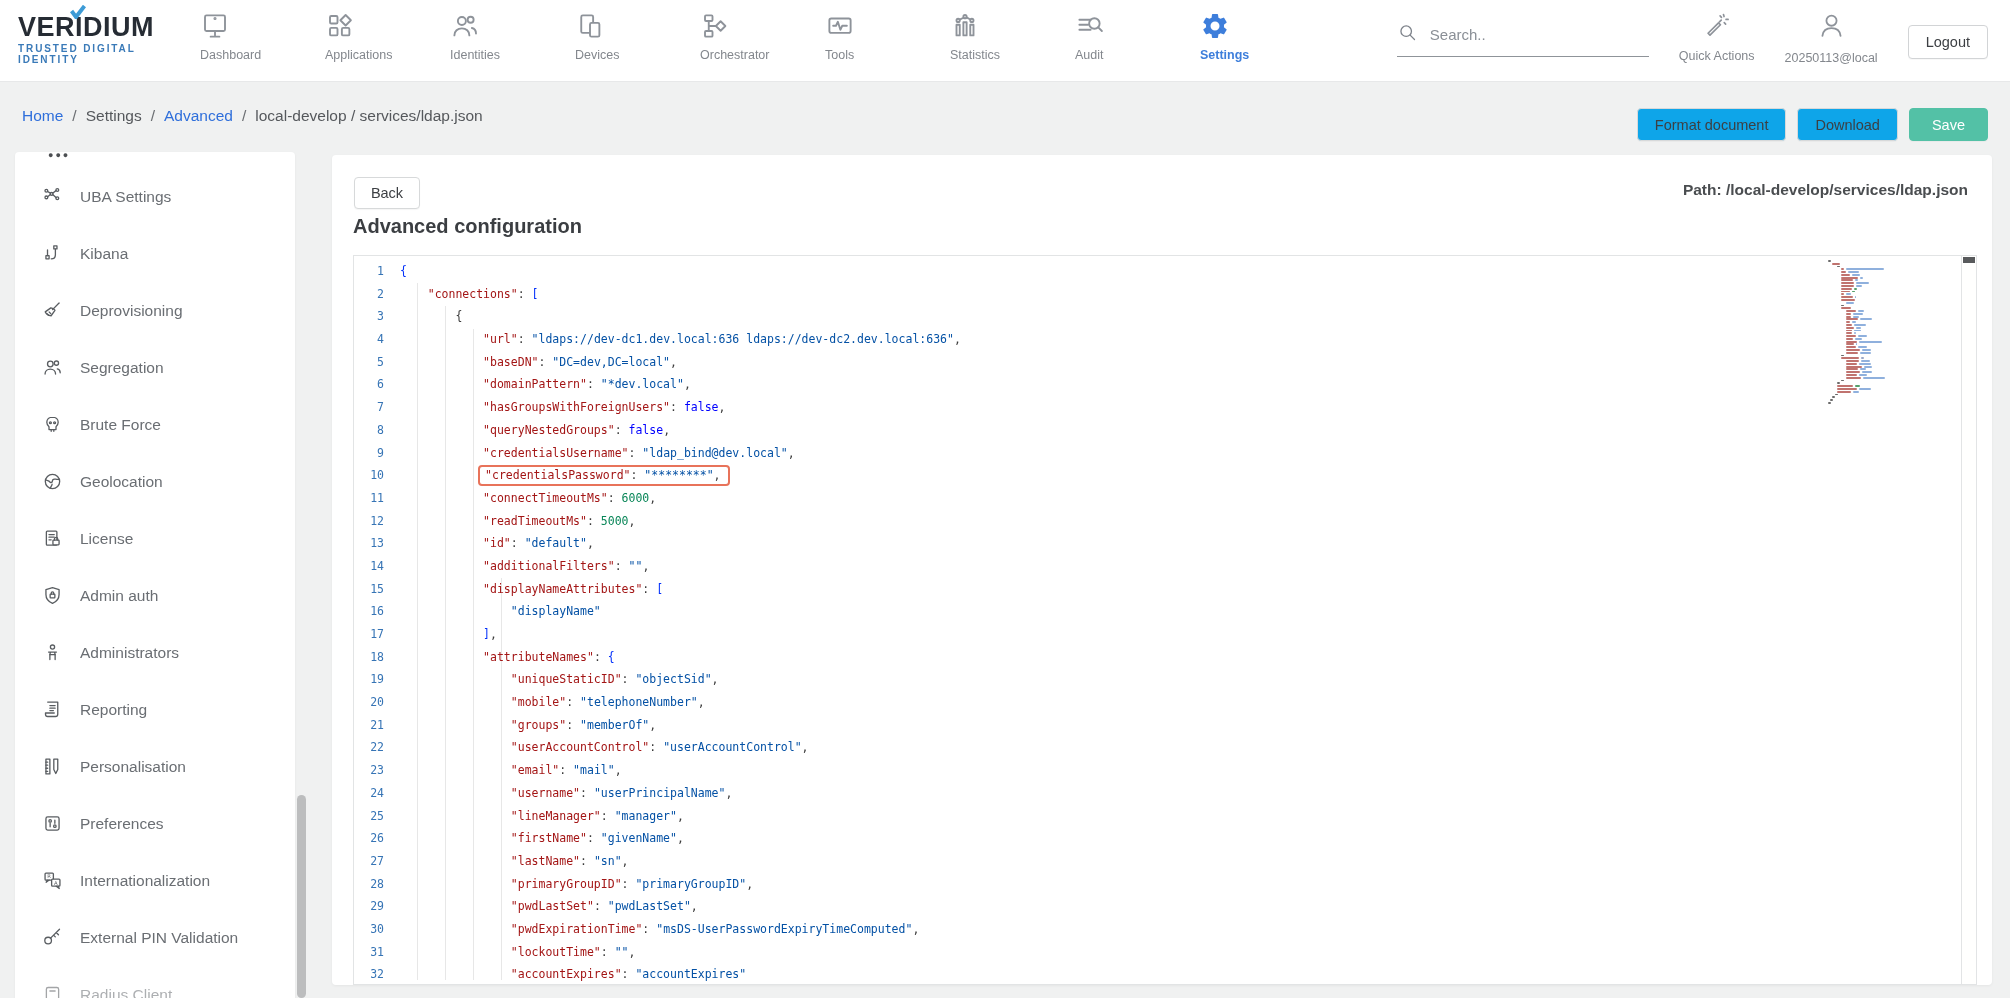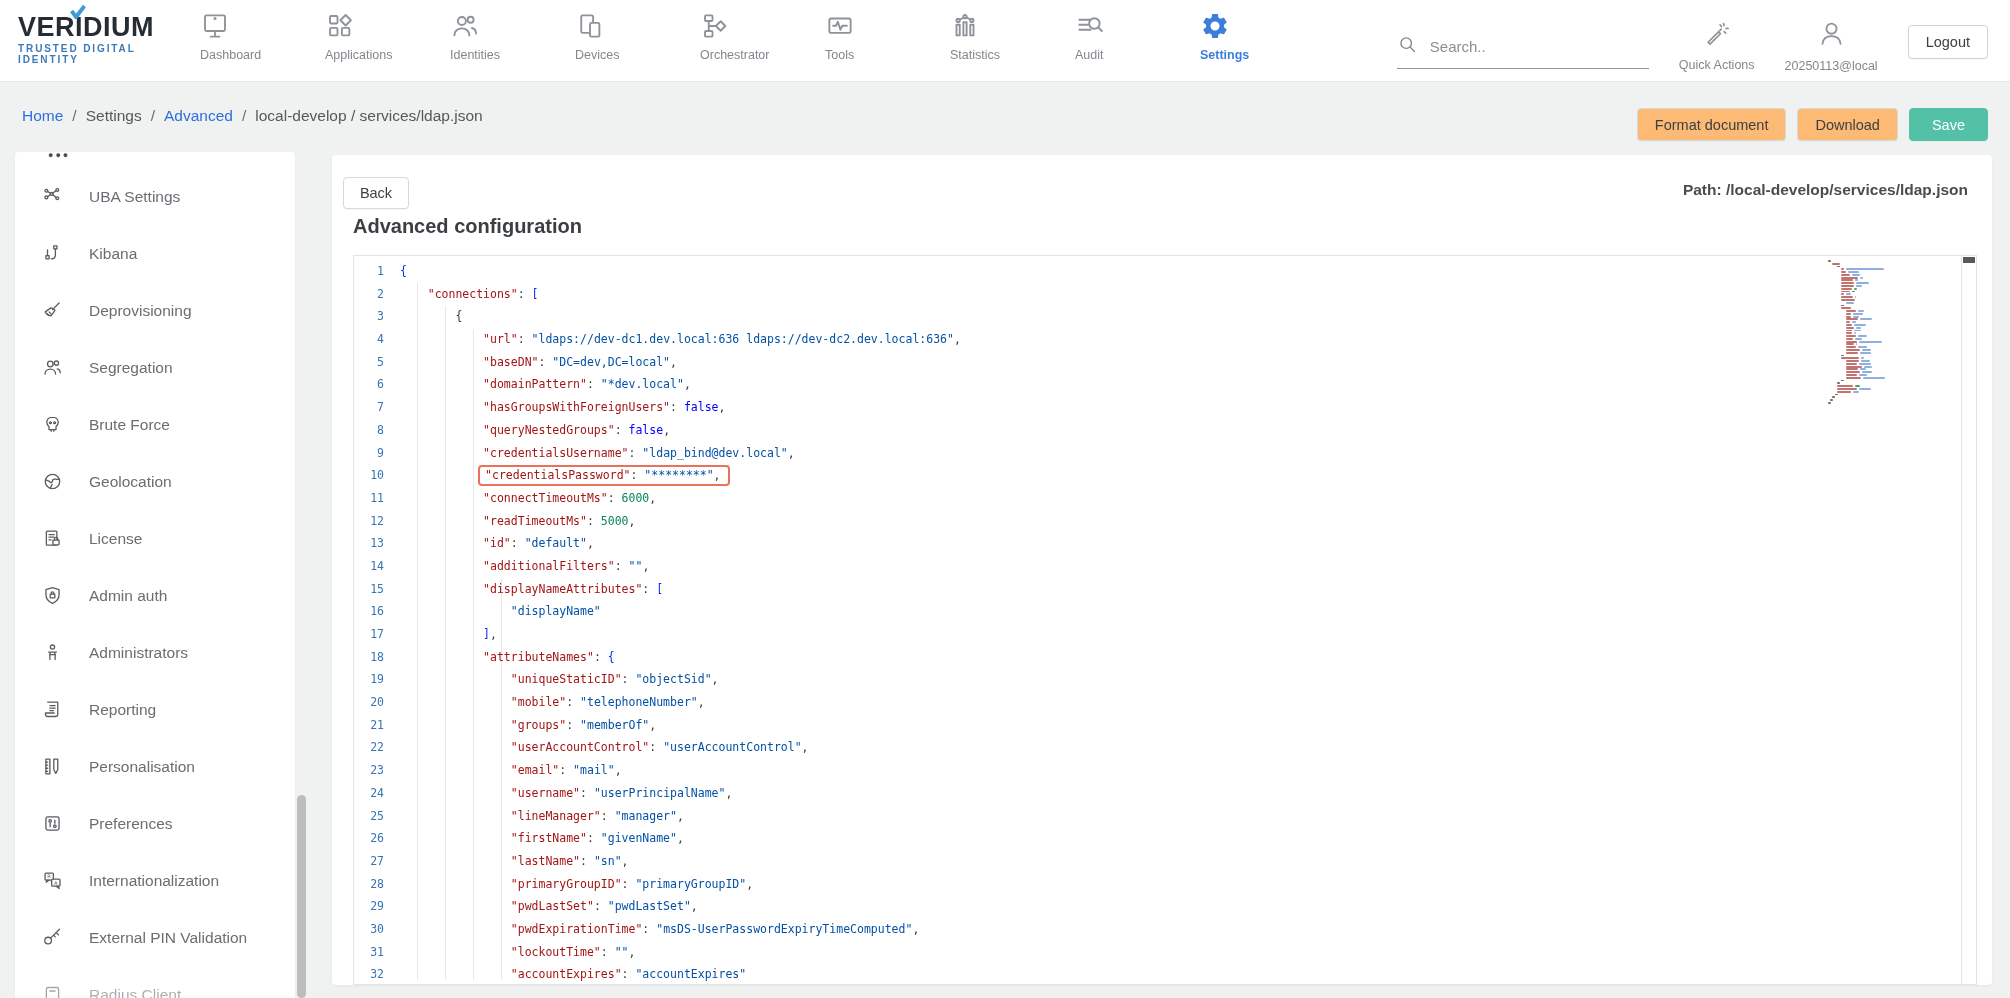--- a/index.html
+++ b/index.html
@@ -14,61 +14,61 @@
   .logo-text { font-size:27px; font-weight:bold; color:#262c34; letter-spacing:.5px; line-height:27px; }
   .logo-i { position:relative; display:inline-block; }
   .logo-check { position:absolute; left:-5px; top:-9px; }
   .logo-tagline { font-size:10px; font-weight:bold; color:#3a7ab8; letter-spacing:1.9px; margin-top:2px; }
   .mainnav { display:flex; }
   .nav-item { width:125px; display:flex; flex-direction:column; align-items:flex-start; justify-content:flex-start;
               padding-top:11px; color:#8e939a; cursor:pointer; }
   .nav-item .nav-label { font-size:12.5px; color:#83878d; margin-top:7px; }
   .nav-item.active { color:#3d7edb; }
   .nav-item.active .nav-label { color:#3d7edb; font-weight:bold; }
-  .topbar-right { margin-left:auto; display:flex; align-items:center; gap:30px; padding-right:22px; }
+  .topbar-right { margin-left:auto; display:flex; align-items:flex-start; gap:30px; padding-right:22px; }
   .searchbox { display:flex; align-items:center; gap:12px; width:252px; margin-top:22px;
                border-bottom:1px solid #8f9499; padding-bottom:9px; color:#7d828a; }
   .searchbox input { border:none; outline:none; font-size:15px; width:190px; color:#555;
                      font-family:"Liberation Sans", sans-serif; background:transparent; }
   .searchbox input::placeholder { color:#8a8f96; }
   .tb-col { display:flex; flex-direction:column; align-items:center; padding-top:11px; color:#8e939a; cursor:pointer; }
   .tb-col .nav-label { font-size:12.5px; color:#83878d; margin-top:7px; white-space:nowrap; }
   .logout { align-self:center; margin-top:2px; background:#fff; border:1px solid #d2d4d6; border-radius:4px;
             padding:8px 17px; font-size:14.5px; color:#3c3f43; cursor:pointer;
             font-family:"Liberation Sans", sans-serif; box-shadow:0 1px 1px rgba(0,0,0,.03); }
 
   
   .crumb-band { position:absolute; left:0; top:82px; width:100%; height:68px; display:flex; align-items:center;
                 padding:0 22px; }
   .breadcrumb { display:flex; align-items:center; gap:9px; font-size:15.5px; }
   .bc-link { color:#2f6fdb; cursor:pointer; }
   .bc-text { color:#55585c; }
   .bc-sep { color:#6b6e72; }
   .doc-actions { position:absolute; right:22px; top:26px; display:flex; gap:11px; }
   .doc-actions button { height:33px; border-radius:4px; font-size:14.5px; cursor:pointer;
-                        font-family:"Liberation Sans", sans-serif; background:#fdba74; border:1px solid #d7d9da;
+                        font-family:"Liberation Sans", sans-serif; background:#0ea5e9; border:1px solid #d7d9da;
                         color:#3c3f43; padding:0 17px; box-shadow:0 1px 1px rgba(0,0,0,.03); }
   .doc-actions button.save { background:#53c1a6; border-color:#53c1a6; color:#fff; padding:0 22px; }
 
   
   .sidebar { position:absolute; left:15px; top:152px; width:280px; height:846px; background:#fff;
              border-radius:4px 4px 0 0; box-shadow:0 1px 3px rgba(0,0,0,.05); overflow:hidden; }
   .sb-partial-top { height:12px; color:#4c4f52; font-size:9px; letter-spacing:2px; padding-left:33px; margin-top:-2px; }
   .sb-items { padding-top:6px; }
-  .sb-item { height:57px; display:flex; align-items:center; gap:26px; padding-left:27px;
+  .sb-item { height:57px; display:flex; align-items:center; gap:17px; padding-left:27px;
              color:#6a6e73; font-size:15.5px; cursor:pointer; }
   .sb-item .sb-icon { color:#595d61; display:flex; }
   .sb-item.partial { opacity:.55; }
   .sb-scrollbar { position:absolute; left:297px; top:795px; width:9px; height:203px; background:#bcbdbe;
                   border-radius:5px; cursor:pointer; z-index:4; }
 
   
   .card { position:absolute; left:332px; top:155px; right:18px; bottom:13px; background:#fff;
           border-radius:4px; box-shadow:0 1px 3px rgba(0,0,0,.05); }
-  .back-btn { position:absolute; left:11px; top:22px; width:66px; height:32px; background:#fff;
+  .back-btn { position:absolute; left:22px; top:22px; width:66px; height:32px; background:#fff;
               border:1px solid #d7d9da; border-radius:4px; font-size:14.5px; color:#3c3f43; cursor:pointer;
               font-family:"Liberation Sans", sans-serif; box-shadow:0 1px 1px rgba(0,0,0,.04); }
   .path-label { position:absolute; right:24px; top:26px; font-size:15.5px; font-weight:bold; color:#4a4d50; }
   .page-title { position:absolute; left:21px; top:60px; font-size:20px; font-weight:bold; color:#3b3e42; }
 
   
   .editor { position:absolute; left:21px; right:15px; top:100px; bottom:0;
             border:1px solid #e2e4e5; background:#fff; font-family:"DejaVu Sans Mono", monospace;
             font-size:11.5px; overflow:hidden; }
   .lines { padding-top:4px; position:relative; z-index:2; }

